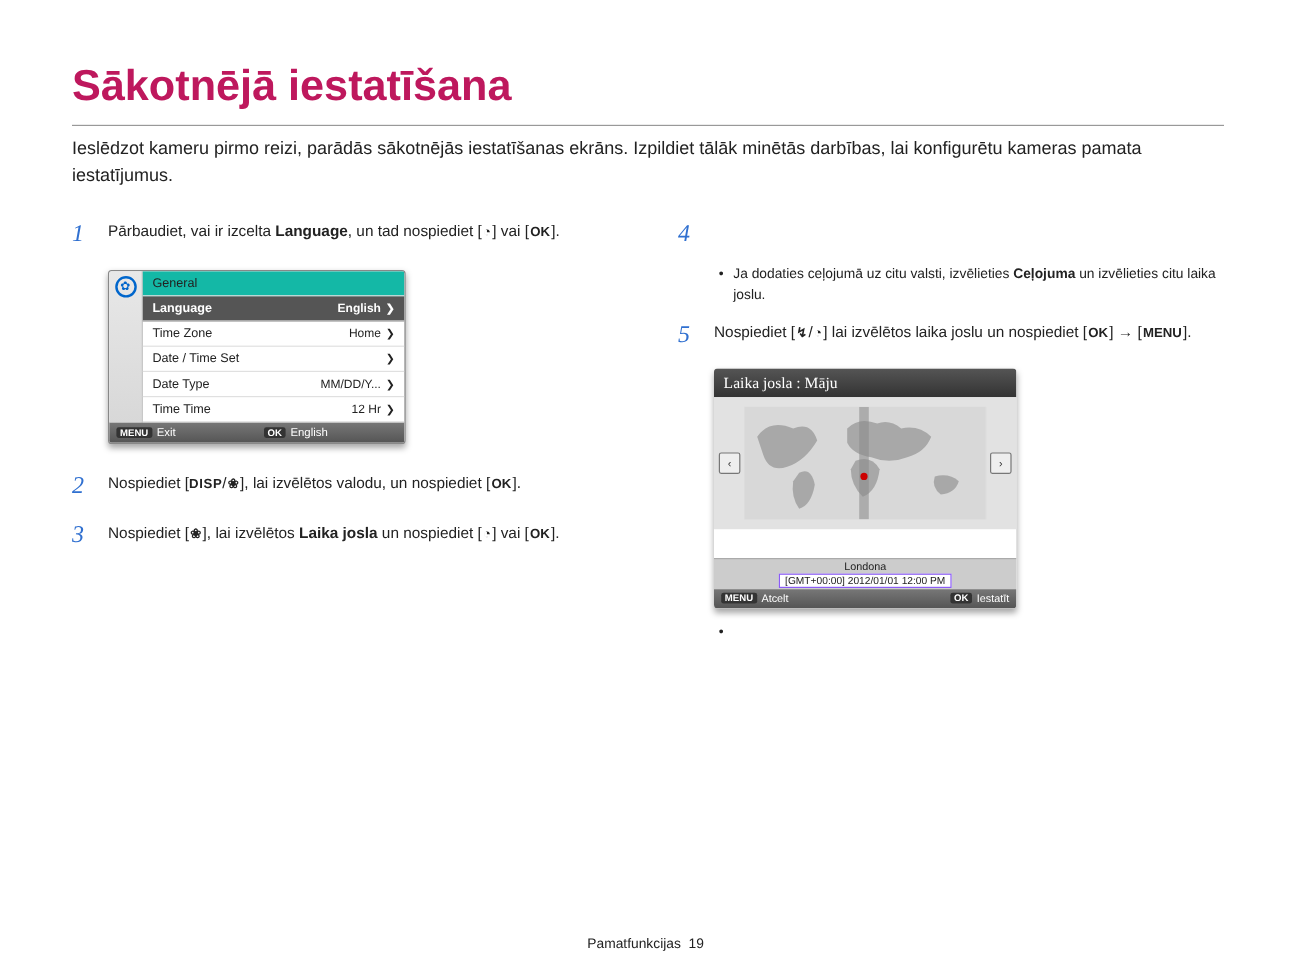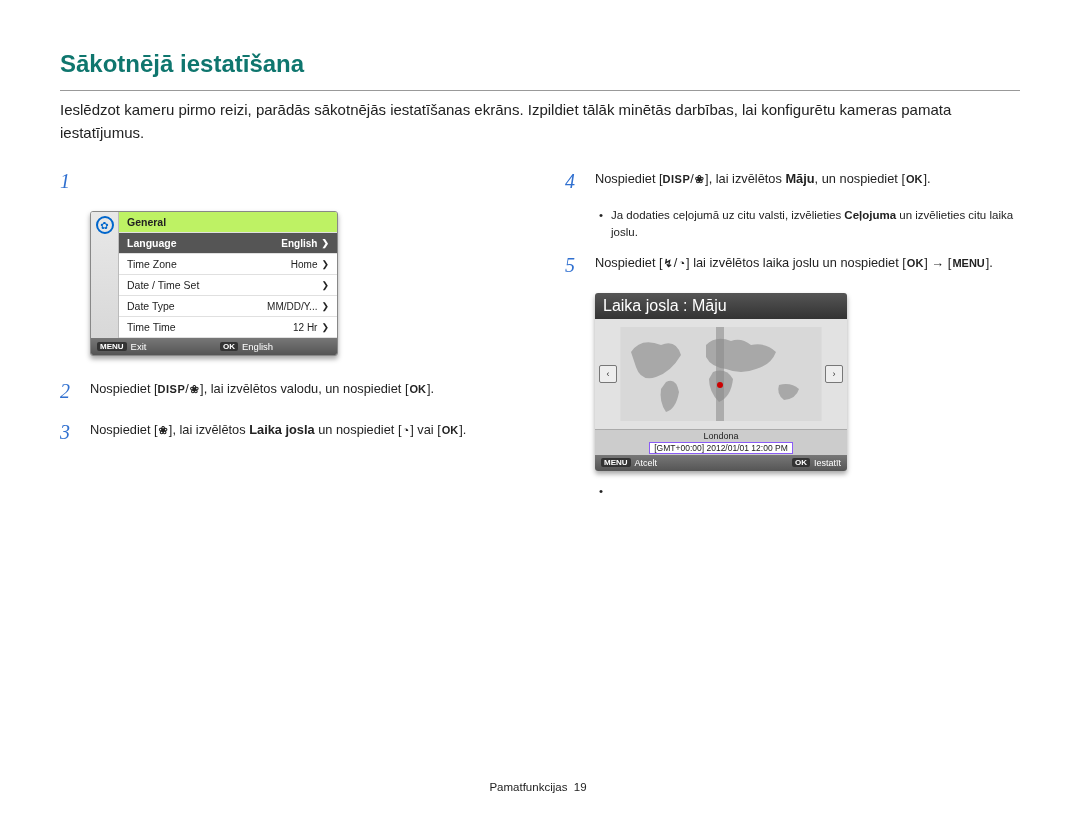--- a/index.html
+++ b/index.html
@@ -6,22 +6,22 @@
   body {
     font-family: Arial, Helvetica, sans-serif;
     font-size: 13px;
     color: #222;
     width: 1080px;
     height: 815px;
     padding: 50px 60px 20px 60px;
     position: relative;
   }
   h1 {
-    color: #0f766e;
-    font-size: 24px;
+    color: #be185d;
+    font-size: 36px;
     font-weight: bold;
     margin-bottom: 12px;
   }
   .intro {
     font-size: 15px;
     line-height: 1.5;
     margin-bottom: 22px;
     padding-right: 10px;
     border-top: none;
   }
@@ -90,21 +90,21 @@
     border-radius: 50%;
     display: flex; align-items: center; justify-content: center;
     font-size: 10px; color: #0066cc;
   }
   .settings-rows { flex: 1; }
   .settings-row {
     display: flex; justify-content: space-between; align-items: center;
     padding: 4px 8px;
     border-bottom: 1px solid #e0e0e0;
   }
-  .settings-row.header { background: #bef264; font-weight: bold; }
+  .settings-row.header { background: #14b8a6; font-weight: normal; }
   .settings-row.highlight { background: #555; color: #fff; font-weight: bold; }
   .row-val { display: flex; align-items: center; gap: 4px; font-size: 10px; }
   .chev { font-size: 9px; }
   .settings-footer {
     background: linear-gradient(#777,#555);
     color: #fff;
     display: flex;
     font-size: 9.5px;
   }
   .settings-footer > div {
@@ -117,21 +117,21 @@
   }
   
   .map-screen {
     width: 252px; margin: 12px 0 12px 30px;
     border-radius: 3px; overflow: hidden;
     box-shadow: 0 3px 5px rgba(0,0,0,0.35);
     font-size: 10px;
   }
   .map-header {
     background: linear-gradient(#555,#333);
-    color: #fff; padding: 4px 8px; font-size: 16px;
+    color: #fff; padding: 4px 8px; font-size: 13px; font-family: Liberation Serif, serif;
   }
   .map-body {
     background: #e2e2e2;
     position: relative;
     height: 110px;
     display: flex; align-items: center; justify-content: space-between;
     padding: 0 4px;
   }
   .map-arrow {
     width: 18px; height: 18px; border: 1px solid #777;
@@ -141,20 +141,21 @@
   .worldmap {
     flex: 1; height: 94px; position: relative;
     background: #dcdcdc; margin: 0 3px;
     overflow: hidden;
   }
   .worldmap svg { width: 100%; height: 100%; }
   .map-caption {
     background: #ccc; text-align: center; padding: 1px 0;
     border-top: 1px solid #aaa;
     font-size: 9px;
+    margin-top: 24px;
   }
   .map-caption .tz-info {
     display: inline-block; border: 1px solid #8b5cf6; background: #fff;
     padding: 0 4px; font-size: 8.5px; margin-top: 1px;
   }
   .map-footer {
     background: linear-gradient(#777,#555); color: #fff;
     display: flex; font-size: 9px;
   }
   .map-footer > div { flex: 1; display: flex; align-items: center; gap: 4px; padding: 3px 6px; }
@@ -170,20 +171,23 @@
 <h1>Sākotnējā iestatīšana</h1>
 <hr class="top-line">
 <p class="intro">Ieslēdzot kameru pirmo reizi, parādās sākotnējās iestatīšanas ekrāns. Izpildiet tālāk minētās darbības, lai konfigurētu kameras pamata iestatījumus.</p>
 
 <div class="columns">
 
   <div class="col">
 
     <div class="step">
       <span class="step-num">1</span>
+      <span class="step-text">
+        <span>Pārbaudiet, vai ir izcelta </span><span class="bold">Language</span><span>, un tad nospiediet </span><span class="bracket">[</span><span class="glyph">◔</span><span class="bracket">]</span><span> vai </span><span class="bracket">[</span><span class="glyph">OK</span><span class="bracket">]</span>.
+      </span>
     </div>
 
     <div class="settings-screen">
       <div class="settings-body">
         <div class="settings-sidebar">
           <div class="gear-icon">✿</div>
         </div>
         <div class="settings-rows">
           <div class="settings-row header">
             <span>General</span>
@@ -249,23 +253,20 @@
       <span class="step-text">
         <span>Nospiediet </span><span class="bracket">[</span><span class="glyph">❀</span><span class="bracket">]</span><span>, lai izvēlētos </span><span class="bold">Laika josla</span><span> un nospiediet </span><span class="bracket">[</span><span class="glyph">◔</span><span class="bracket">]</span><span> vai </span><span class="bracket">[</span><span class="glyph">OK</span><span class="bracket">]</span>.
       </span>
     </div>
   </div>
 
   <div class="col">
 
     <div class="step">
       <span class="step-num">4</span>
-      <span class="step-text">
-        <span>Nospiediet </span><span class="bracket">[</span><span class="disp-btn">DISP</span>/<span class="glyph">❀</span><span class="bracket">]</span><span>, lai izvēlētos </span><span class="bold">Māju</span><span>, un nospiediet </span><span class="bracket">[</span><span class="glyph">OK</span><span class="bracket">]</span>.
-      </span>
     </div>
     <div class="bullet-row">
       <span class="bullet-dot">•</span>
       <span><span>Ja dodaties ceļojumā uz citu valsti, izvēlieties </span><span class="bold">Ceļojuma</span><span> un izvēlieties citu laika joslu.</span></span>
     </div>
 
     <div class="step">
       <span class="step-num">5</span>
       <span class="step-text">
         <span>Nospiediet </span><span class="bracket">[</span><span class="glyph">↯</span>/<span class="glyph">◔</span><span class="bracket">]</span> <span> lai izvēlētos laika joslu un nospiediet </span><span class="bracket">[</span><span class="glyph">OK</span><span class="bracket">]</span><span> → </span><span class="bracket">[</span><span class="glyph">MENU</span><span class="bracket">]</span>.

